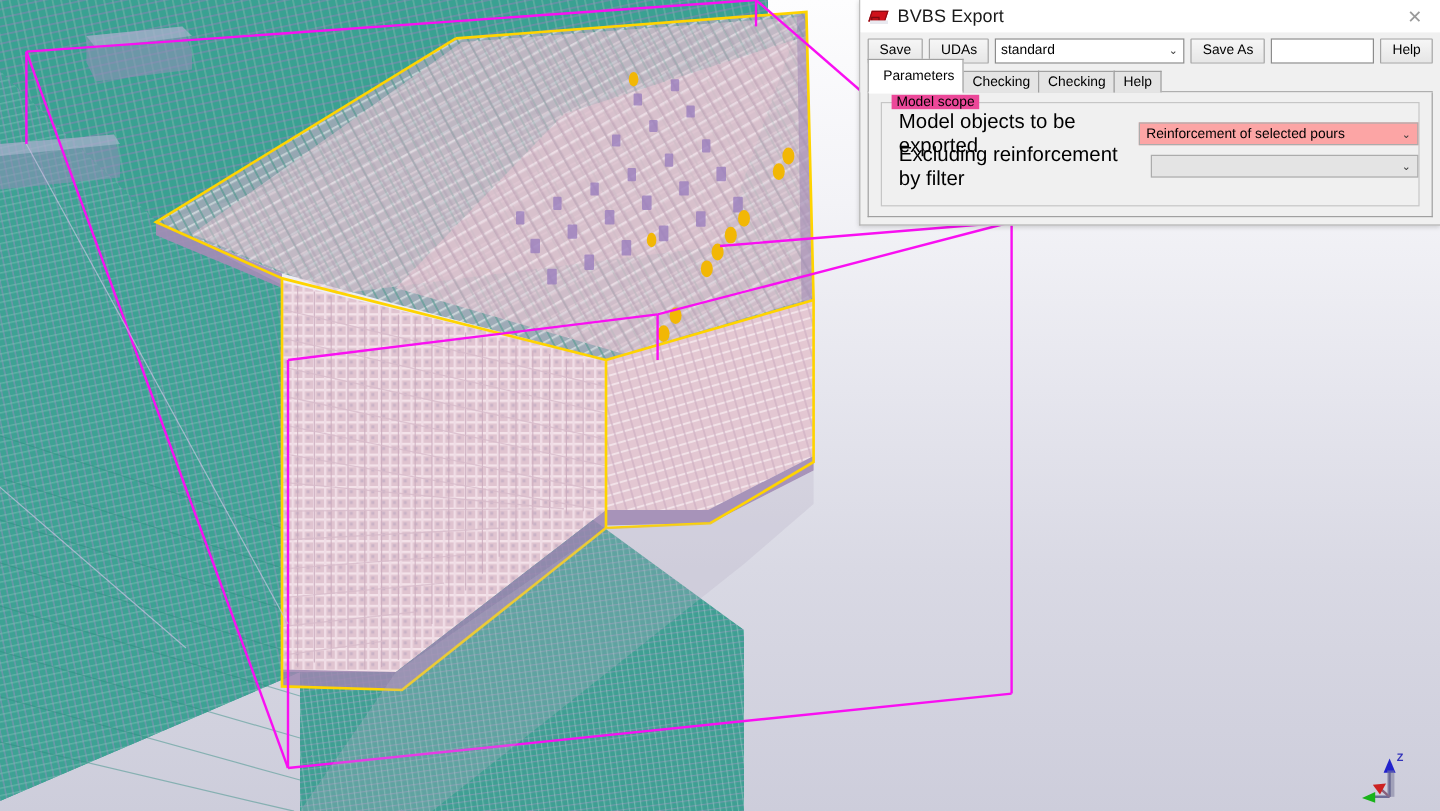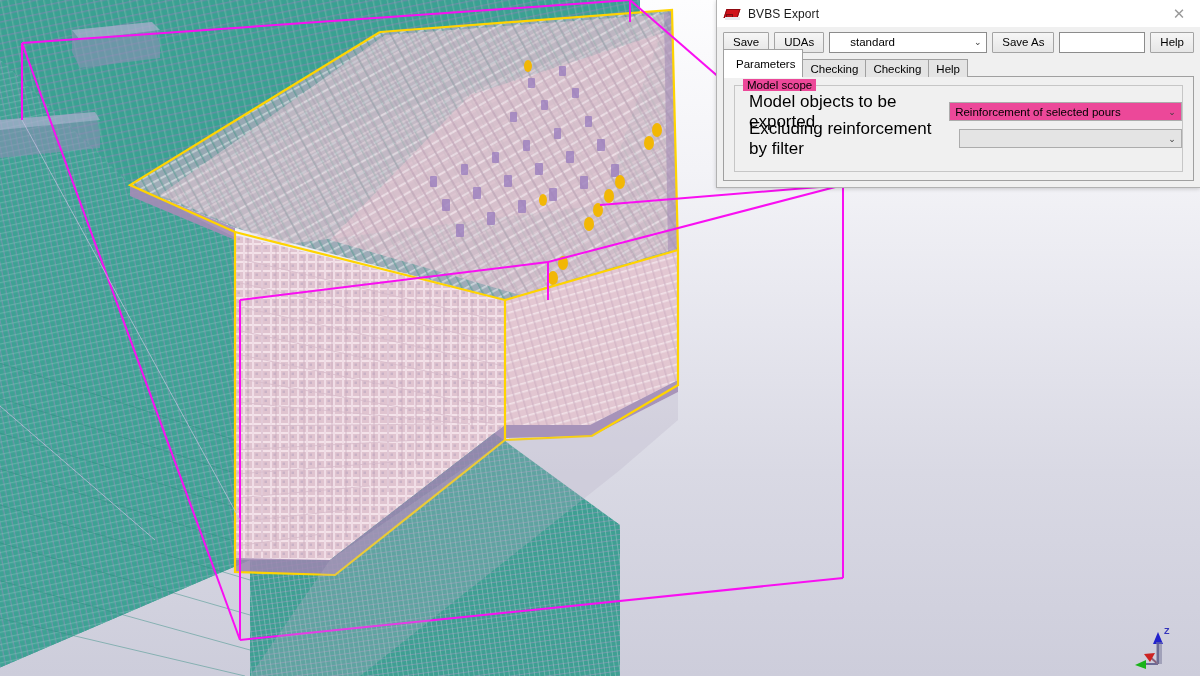--- a/index.html
+++ b/index.html
@@ -25,37 +25,37 @@
     font-size:11.5px;color:#000;
     box-shadow:0 1px 4px rgba(0,0,0,.18);
   }
   .titlebar{height:27px;background:#ffffff;position:relative;display:flex;align-items:center;}
   .app-ico{width:16px;height:14px;margin-left:8px;margin-right:7px;position:relative;flex:0 0 auto;}
   .app-ico .sh1{position:absolute;left:0;top:2px;width:14px;height:9px;background:#d0111b;
     transform:skewX(-18deg);border:1px solid #8e0a12;box-sizing:border-box;}
   .app-ico .sh2{position:absolute;left:1px;top:7px;width:7px;height:6px;background:#b90f18;
     border:1px solid #7d0a10;box-sizing:border-box;}
   .app-ico .sh3{position:absolute;left:0px;top:10px;width:15px;height:3px;background:#e9e9ef;}
-  .title-text{font-size:12px;color:#1a1a1a;letter-spacing:.1px;}
+  .title-text{font-size:15px;color:#1a1a1a;letter-spacing:.1px;}
   .closebtn{position:absolute;right:0;top:0;width:42px;height:27px;display:flex;
     align-items:center;justify-content:center;color:#9a9a9a;font-size:15px;font-weight:300;cursor:default;}
 
   .toolbar{height:30px;display:flex;align-items:center;padding:0 6px;gap:5px;background:#f0f0f0;}
   .btn{
     height:21px;min-width:40px;padding:0 9px;
     background:linear-gradient(180deg,#f6f6f6,#e6e6e6);
     border:1px solid #a4a4a4;border-radius:1px;
     font-size:11.5px;color:#000;display:flex;align-items:center;justify-content:center;
     box-sizing:border-box;cursor:default;white-space:nowrap;
   }
   .combo{
     height:21px;flex:0 0 auto;width:158px;background:#ffffff;border:1px solid #8c8c8c;
     display:flex;align-items:center;position:relative;box-sizing:border-box;
   }
-  .combo .cv{padding-left:20px;font-size:11.5px;color:#000;flex:1;overflow:hidden;white-space:nowrap;}
+  .combo .cv{padding-left:4px;font-size:11.5px;color:#000;flex:1;overflow:hidden;white-space:nowrap;}
   .combo .arrow{width:17px;height:19px;display:flex;align-items:center;justify-content:center;
     color:#3c3c3c;font-size:9px;flex:0 0 auto;}
   .txtfield{height:21px;flex:1;background:#ffffff;border:1px solid #8c8c8c;box-sizing:border-box;
     padding:0 3px;font-size:11.5px;display:flex;align-items:center;color:#000;min-width:10px;}
 
   .tabstrip{height:20px;display:flex;align-items:flex-end;padding-left:6px;
     background:#f0f0f0;position:relative;}
   .tabstrip:after{content:"";position:absolute;left:6px;right:6px;bottom:0;height:1px;background:#a0a0a0;}
   .tab{
     height:18px;padding:0 7px;font-size:11.5px;display:flex;align-items:center;
@@ -70,21 +70,21 @@
   .groupbox{position:absolute;left:10px;right:10px;top:8px;bottom:8px;
     border:1px solid #c6c6c6;box-sizing:border-box;}
   .group-title{position:absolute;left:8px;top:-7px;background:#ec4899;padding:0 4px;
     font-size:11.5px;color:#000;}
   .frow{position:absolute;left:0;right:0;height:19px;display:flex;align-items:center;}
   .frow.r1{top:16px;}
   .frow.r2{top:43px;gap:18px;}
   .flabel{margin-left:14px;width:215px;font-size:17px;color:#000;}
   .fcombo{width:250px;height:19px;box-sizing:border-box;border:1px solid #acacac;
     display:flex;align-items:center;position:relative;}
-  .fcombo.filled{background:#ec4899;}
+  .fcombo.filled{background:#fca5a5;}
   .fcombo.empty{background:#e4e4e4;}
   .fcombo .cv{padding-left:5px;font-size:11.5px;color:#000;flex:1;white-space:nowrap;overflow:hidden;}
   .fcombo .arrow{width:18px;display:flex;align-items:center;justify-content:center;
     color:#3c3c3c;font-size:9px;flex:0 0 auto;}
 
   
   #triad{position:absolute;right:8px;bottom:4px;width:60px;height:48px;}
 </style>
 </head>
 <body>

